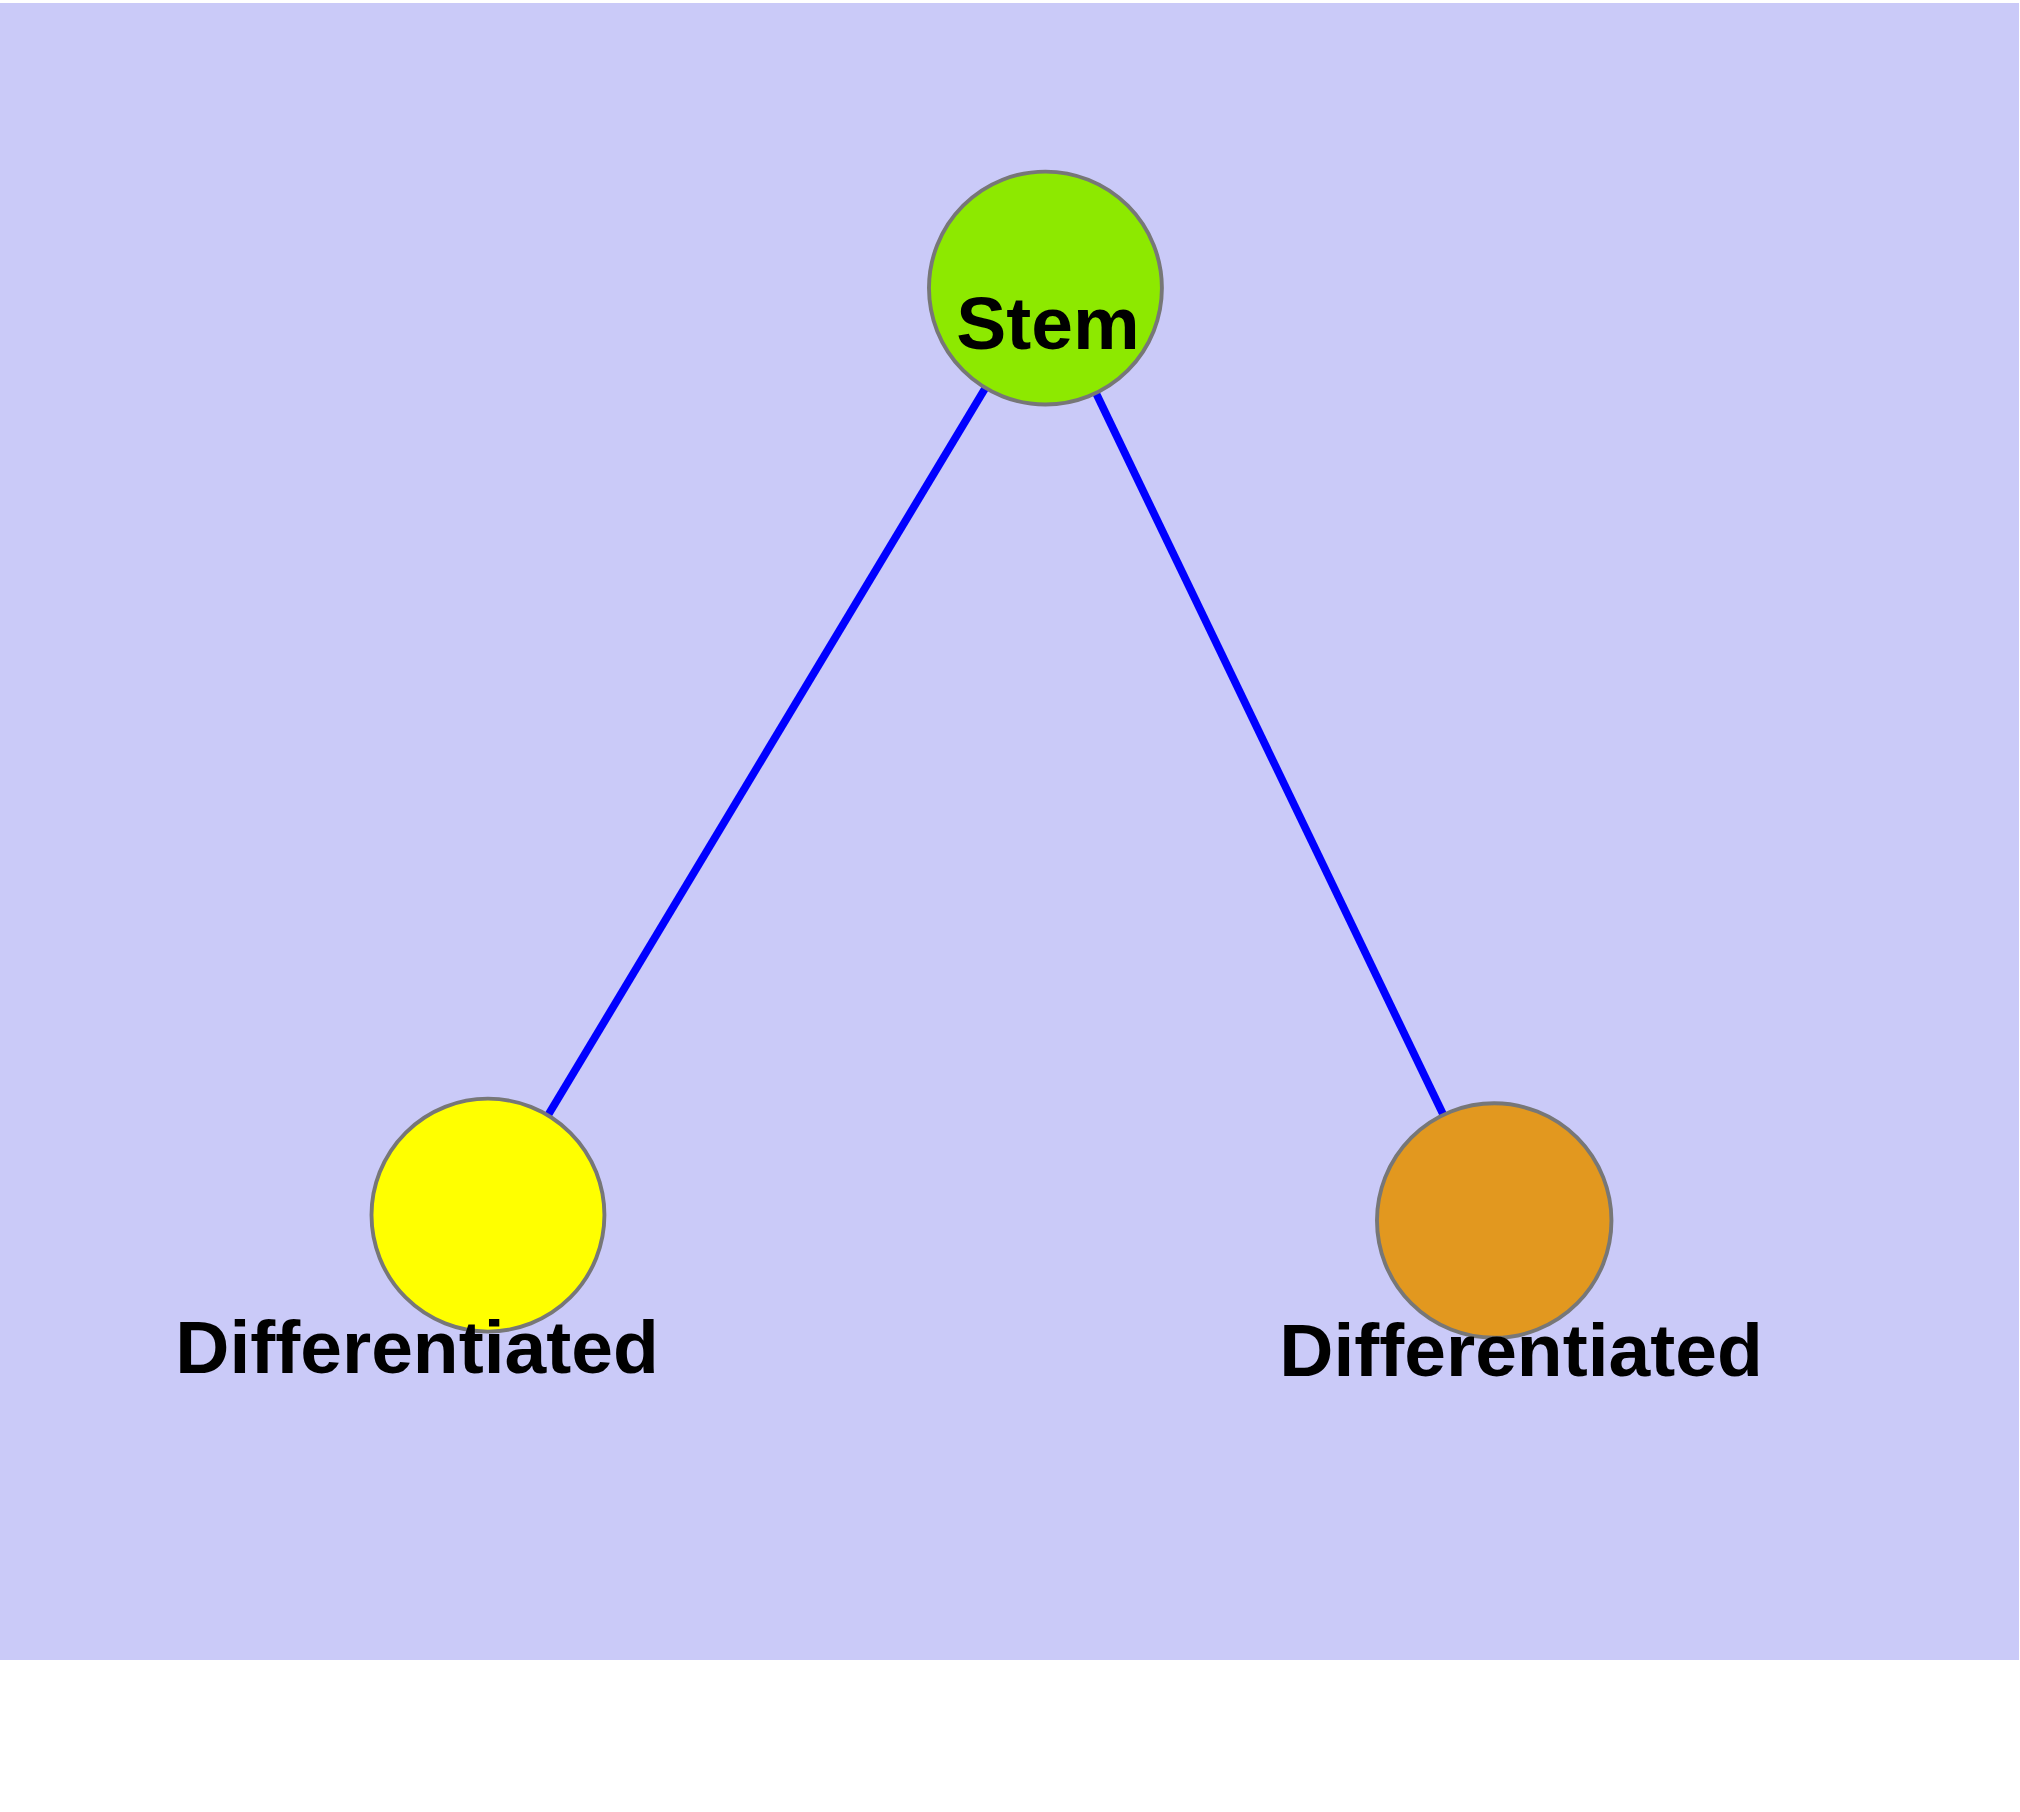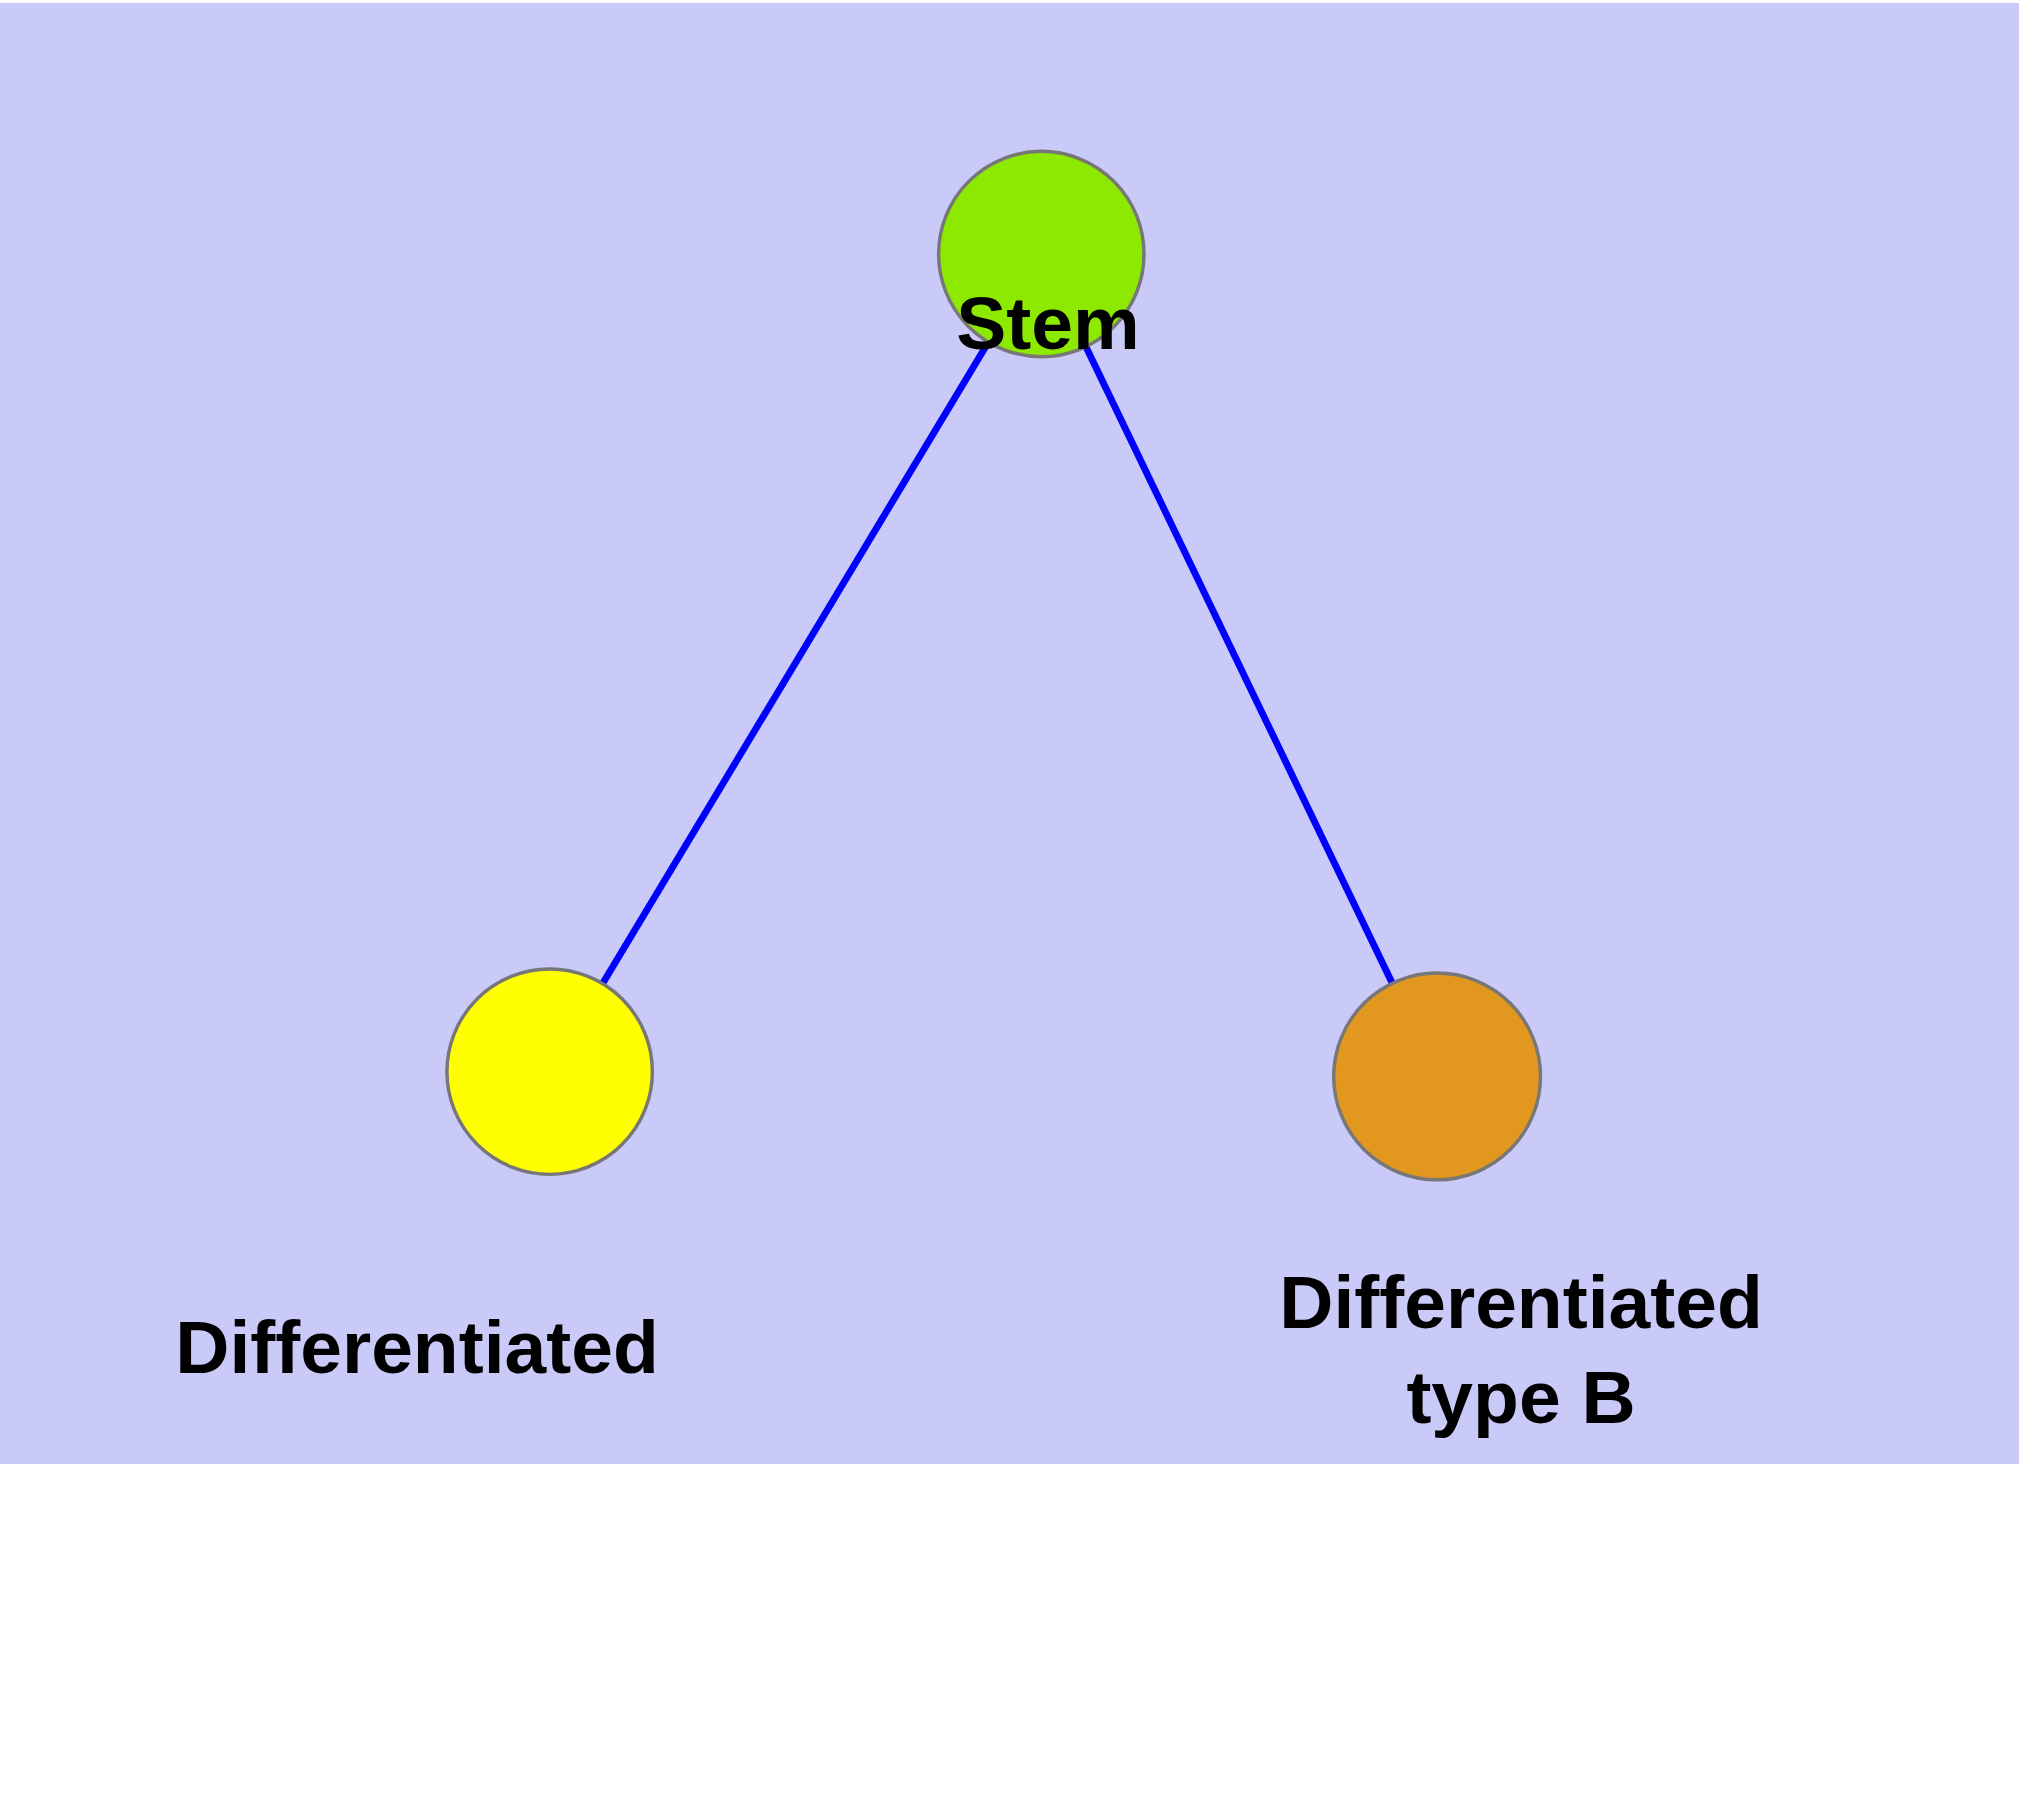--- a/index.html
+++ b/index.html
@@ -4,21 +4,21 @@
 <style>
   html, body {
     margin: 0;
     padding: 0;
     background: #FFFFFF;
     font-family: "Liberation Sans", sans-serif;
   }
   #stage {
     position: relative;
     width: 2021px;
-    height: 1464px;
+    height: 1660px;
     background: #FFFFFF;
     overflow: hidden;
   }
   #panel {
     position: absolute;
     top: 2.5px;
     left: 0;
     width: 2019px;
     height: 1810px;
   }
@@ -58,16 +58,15 @@
   <div class="node-label" style="left: 1048px; top: 323px; color: rgb(0, 0, 0);">
     <div>Stem</div>
   </div>
 
   <div class="node-label" style="left: 417px; top: 1347px; color: rgb(0, 0, 0);">
     <div>Differentiated</div>
   </div>
 
   <div class="node-label" style="left: 1521px; top: 1350px; color: rgb(0, 0, 0);">
     <div>Differentiated</div>
-    <div>type B</div>
   </div>
 </div>
 
 
 </body></html>

